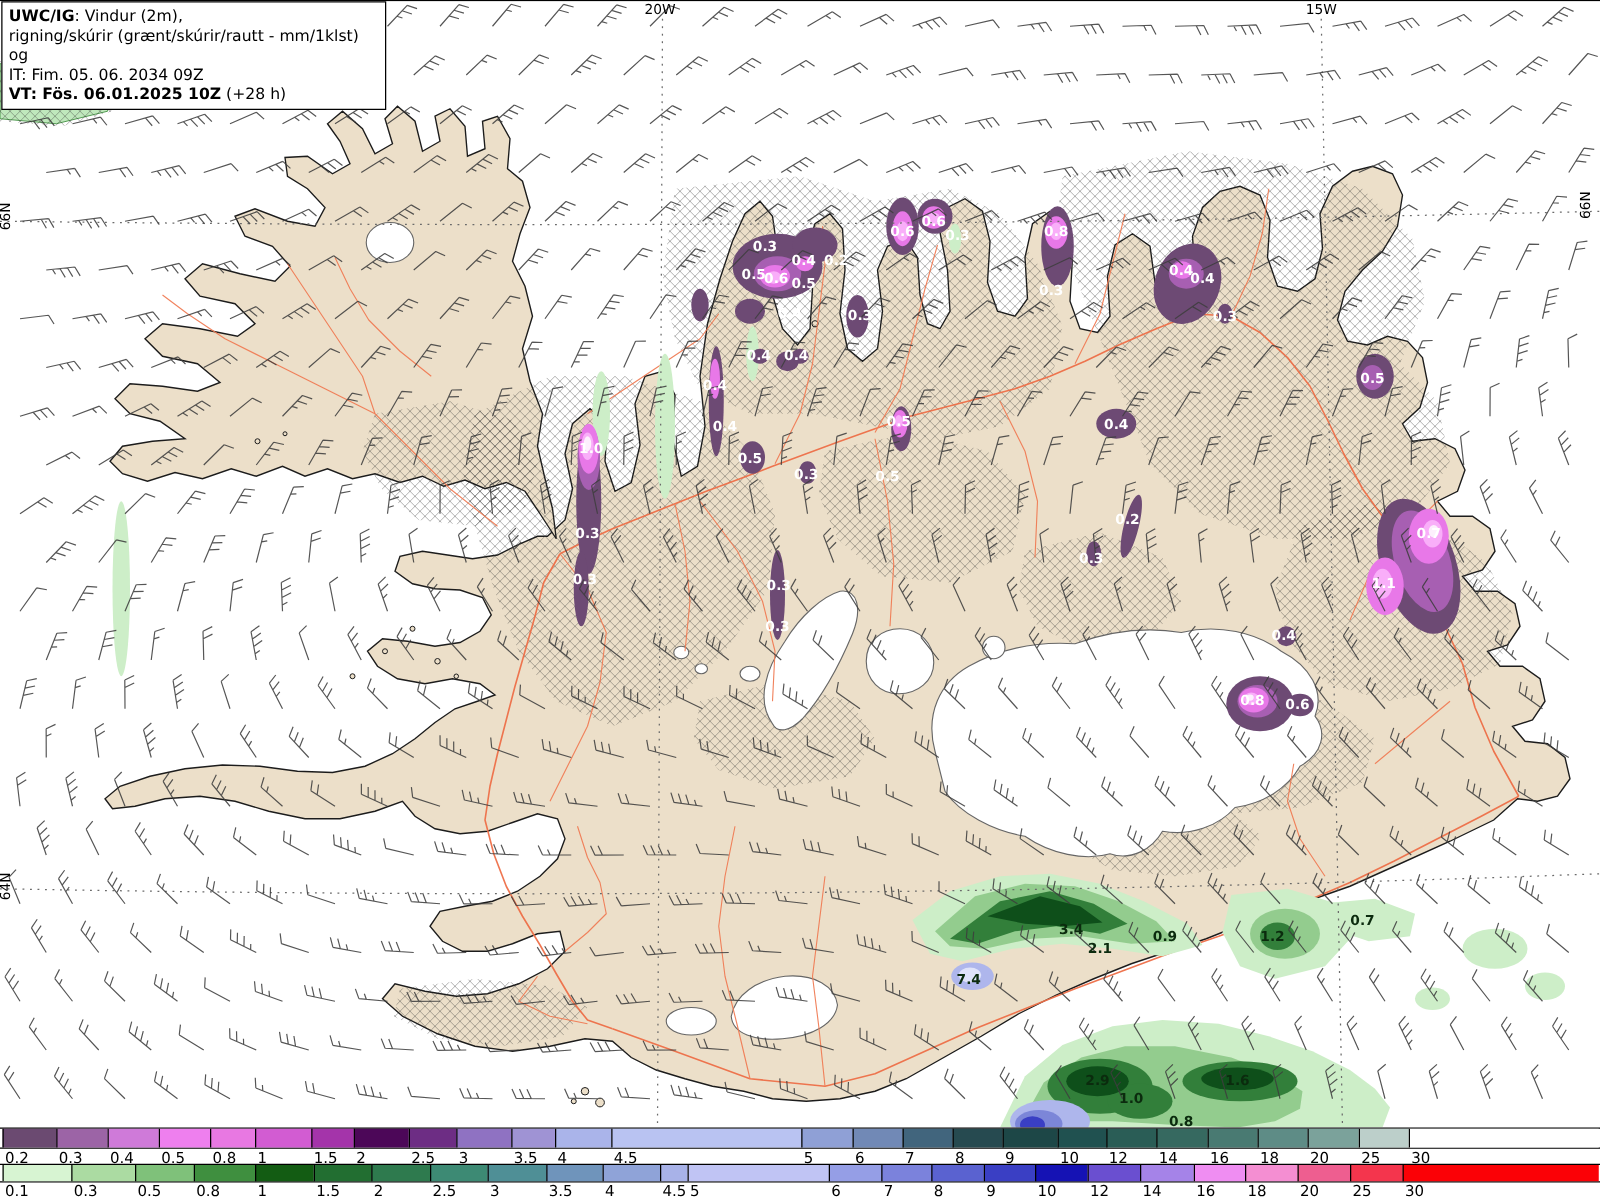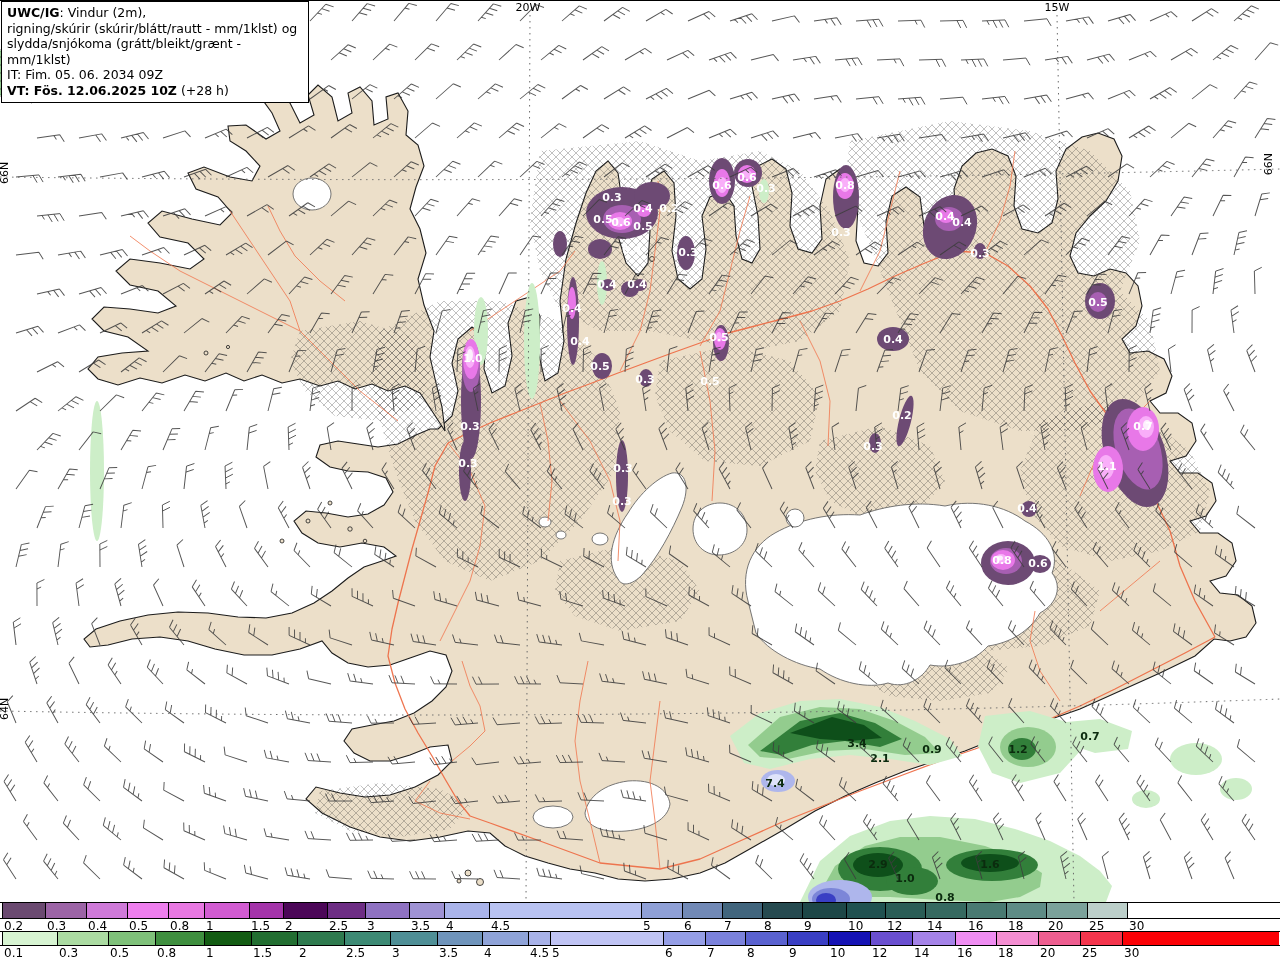--- a/index.html
+++ b/index.html
@@ -991,24 +991,23 @@
           <text x="878" y="867" text-anchor="middle" class="glab">2.9</text>
           <text x="905" y="881" text-anchor="middle" class="glab">1.0</text>
           <text x="990" y="867" text-anchor="middle" class="glab">1.6</text>
           <text x="945" y="900" text-anchor="middle" class="glab">0.8</text>
         </g>
   </svg>
   </div>
 
   <div id="titlebox">
     <div><b>UWC/IG</b><span>: Vindur (2m),</span></div>
-    <div>rigning/skúrir (skúrir/blátt/rautt - mm/1klst) og</div>
-    <div>slydda/snjókoma (grátt/bleikt/grænt - mm/1klst)</div>
+    <div>rigning/skúrir (grænt/skúrir/rautt - mm/1klst) og</div>
     <div>IT: Fim. 05. 06. 2034 09Z</div>
-    <div><b>VT: Fös. 12.06.2025 10Z</b><span> (+28 h)</span></div>
+    <div><b>VT: Fös. 06.01.2025 10Z</b><span> (+28 h)</span></div>
   </div>
 
   <div id="legend">
     <div id="snowbar" class="bar">
         <div class="cell" style="left: 2px; width: 43px; background: rgb(107, 74, 113);"></div>
         <div class="cell" style="left: 45px; width: 41px; background: rgb(156, 100, 166);"></div>
         <div class="cell" style="left: 86px; width: 41px; background: rgb(207, 122, 217);"></div>
         <div class="cell" style="left: 127px; width: 41px; background: rgb(238, 127, 238);"></div>
         <div class="cell" style="left: 168px; width: 36px; background: rgb(232, 120, 226);"></div>
         <div class="cell" style="left: 204px; width: 45px; background: rgb(210, 92, 210);"></div>

